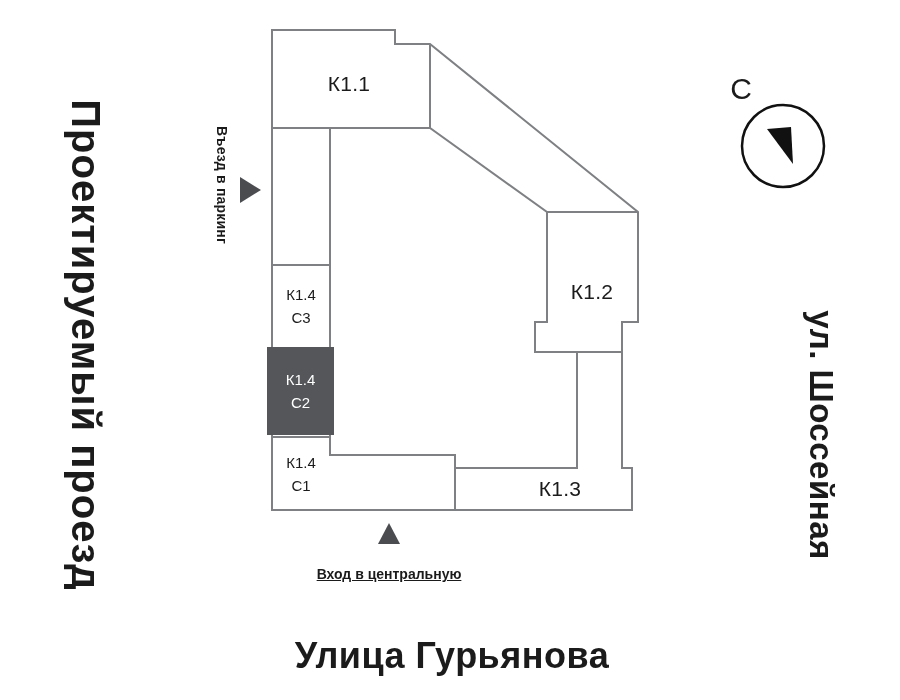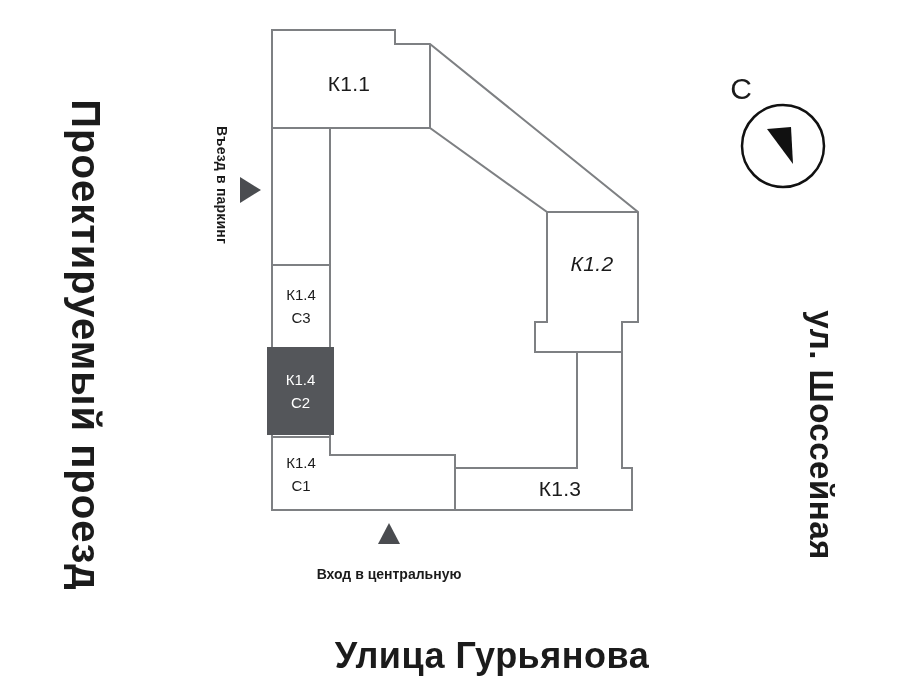--- a/index.html
+++ b/index.html
@@ -15,26 +15,26 @@
   .marker{fill:var(--marker,#4a4c50);}
   .compass-ring{fill:none;stroke:var(--compass,#111);stroke-width:2.5;}
   .compass-needle{fill:var(--compass,#111);}
 
   .lbl{position:absolute;transform:translate(-50%,-50%);white-space:nowrap;}
   .bl{font-size:21px;letter-spacing:.3px;cursor:pointer;}
   .vert{transform:translate(-50%,-50%) rotate(90deg);}
 
   .street-left{font-size:40px;font-weight:700;letter-spacing:1px;}
   .street-right{font-size:33px;font-weight:700;letter-spacing:.5px;}
-  .street-bottom{font-size:36px;font-weight:700;letter-spacing:.5px;margin-left:40px;}
+  .street-bottom{font-size:36px;font-weight:700;letter-spacing:.5px;}
 
   .small-note{font-size:14px;font-weight:600;letter-spacing:.2px;}
   .entrance-note{
     position:absolute;left:389px;top:574px;transform:translate(-50%,-50%);
-    text-align:right;font-size:14px;font-weight:600;line-height:18px;white-space:nowrap;
+    text-align:right;font-size:14px;font-weight:600;line-height:18px;white-space:nowrap;text-decoration:underline;
   }
   .entrance-note span{display:block;}
 
   .sec{
     position:absolute;display:flex;flex-direction:column;align-items:center;justify-content:center;
     font-size:15px;line-height:23px;text-align:center;cursor:pointer;
   }
   .sec.dark{
     background:var(--selected-fill,#54565a);
     color:var(--selected-text,#fff);
@@ -55,21 +55,21 @@
     <path class="o" d="M272,128 H430 M430,44 V128 M547,212 H638 M272,265 H330 M272,437 H330 M455,468 V510 M535,352 H622"></path>
 
     <polygon class="marker" points="240,177 261,190 240,203"></polygon>
     <polygon class="marker" points="389,523 378,544 400,544"></polygon>
 
     <circle class="compass-ring" cx="783" cy="146" r="41"></circle>
     <polygon class="compass-needle" points="767,129 791,127 793,164"></polygon>
   </svg>
 
   <div class="lbl bl" style="left:349px;top:84px;">К1.1</div>
-  <div class="lbl bl" style="left:592px;top:264px;font-style:italic;">К1.2</div>
+  <div class="lbl bl" style="left:592px;top:292px;">К1.2</div>
   <div class="lbl bl" style="left:560px;top:489px;">К1.3</div>
 
   <div class="sec" style="left:272px;top:265px;width:58px;height:82px;">
     <span>К1.4</span>
     <span>С3</span>
   </div>
   <div class="sec dark" style="left:267px;top:347px;width:67px;height:88px;">
     <span>К1.4</span>
     <span>С2</span>
   </div>

